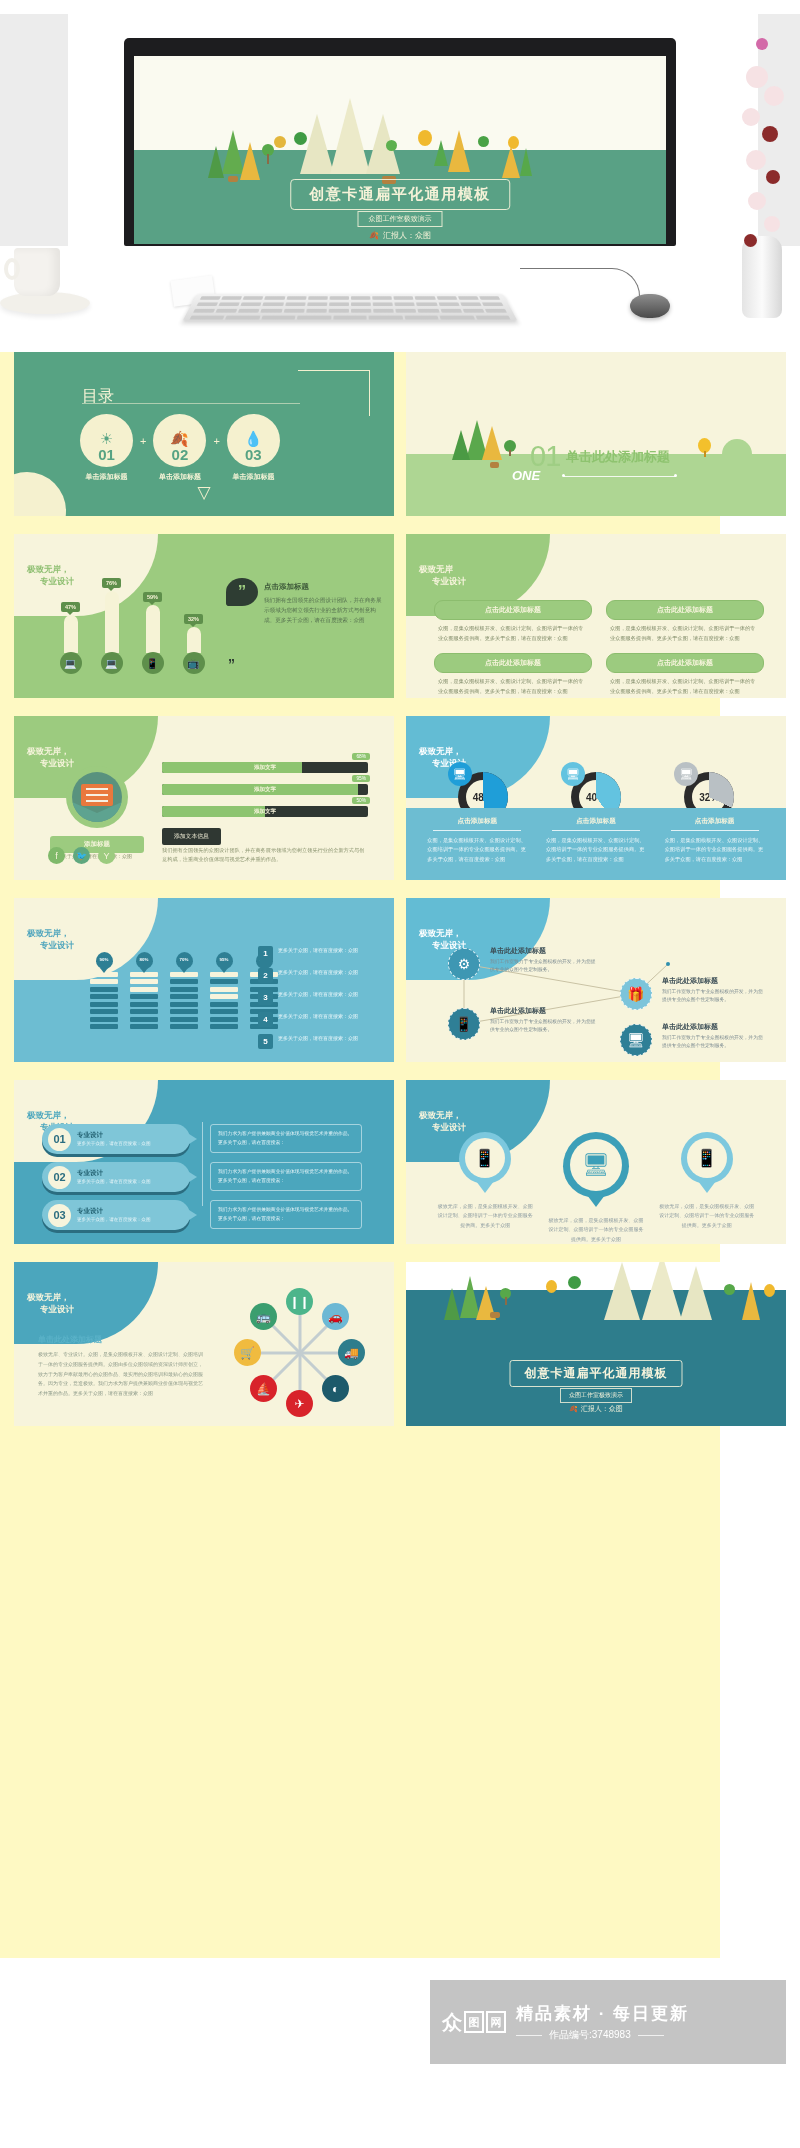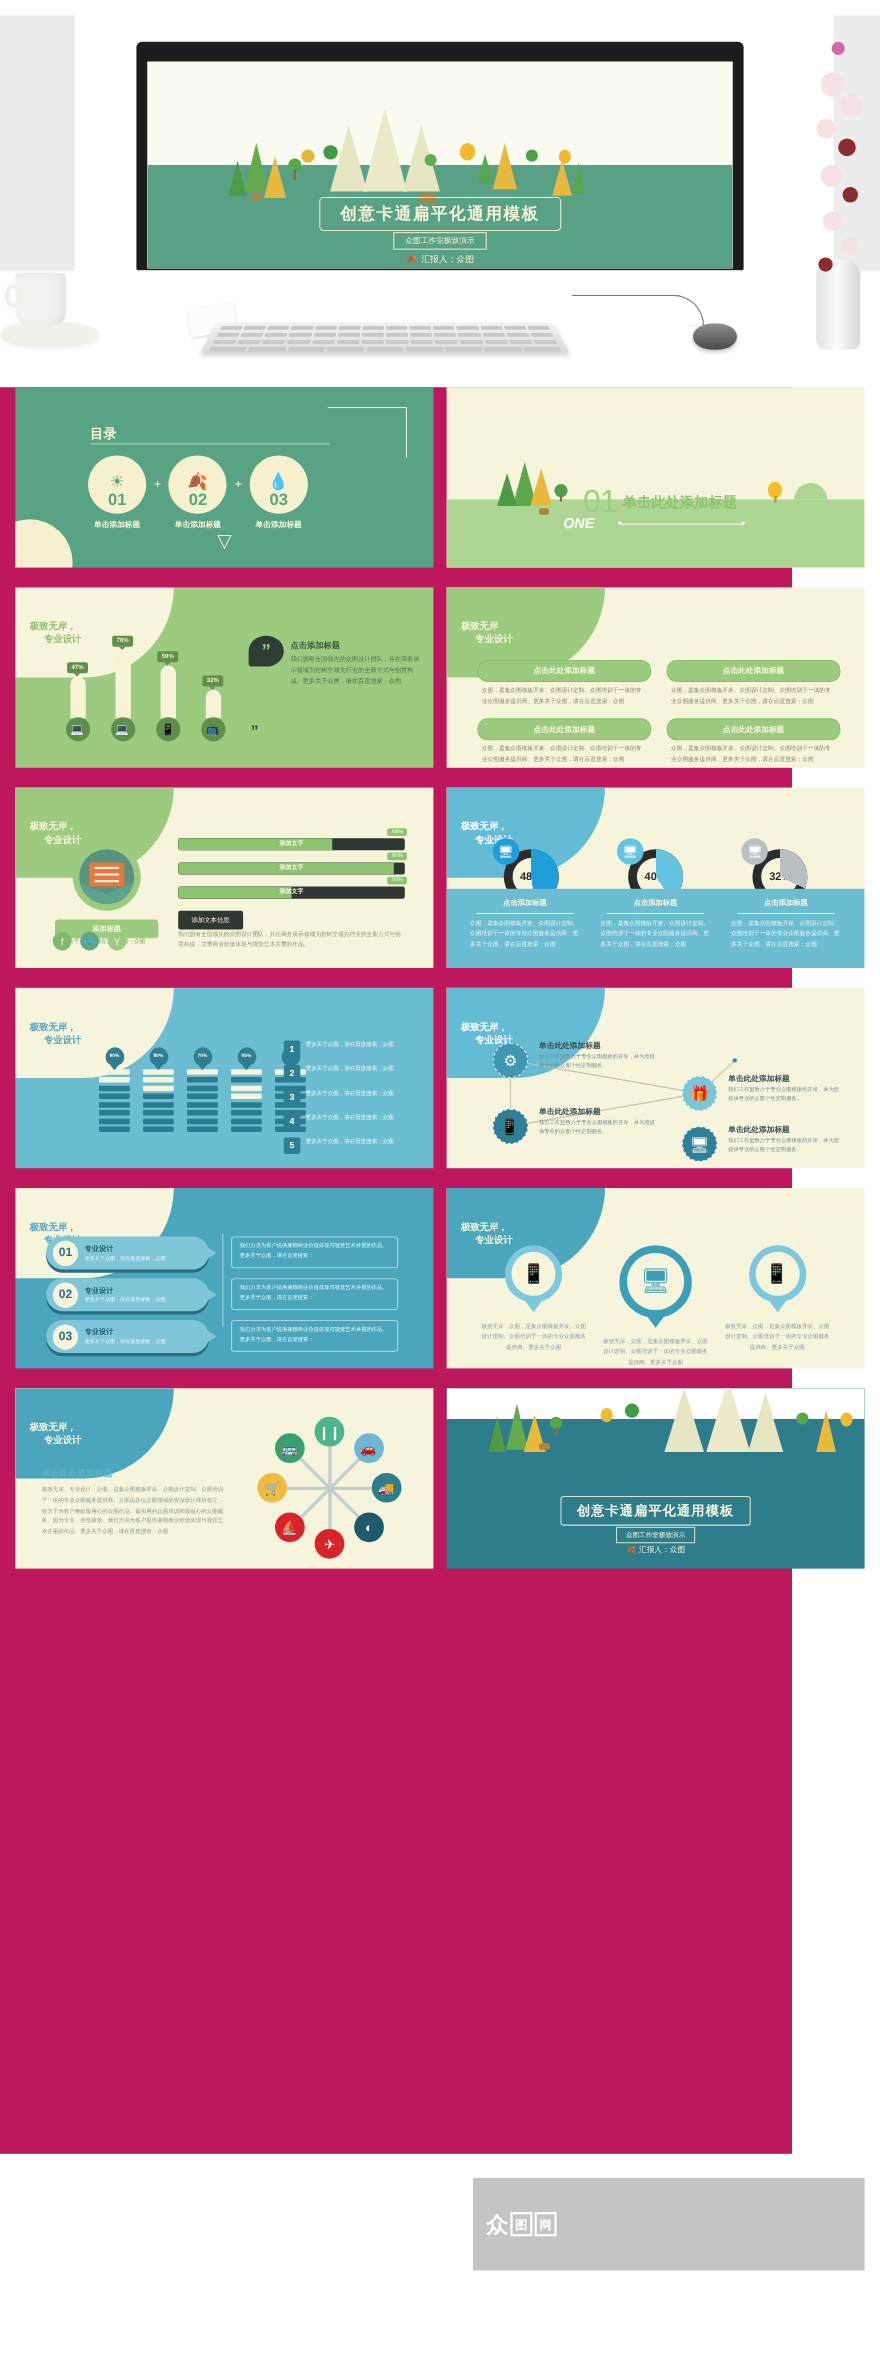--- a/index.html
+++ b/index.html
@@ -2,21 +2,21 @@
 <html><head>
 <meta charset="utf-8">
 <style>
   * { margin:0; padding:0; box-sizing:border-box; }
   html,body { background:#ffffff; }
   body {
     width:800px; height:2148px;
     font-family:"Liberation Sans","DejaVu Sans",sans-serif;
     position:relative; overflow:hidden;
   }
-  .page { width:720px; height:2148px; position:relative; background:#be185d; }
+  .page { width:720px; height:2148px; position:relative; background:#fef9c3; }
 
   
   .hero { position:relative; width:800px; height:352px; background:#ffffff; overflow:hidden; }
   .hero-bg-left { position:absolute; left:0; top:14px; width:68px; height:300px; background:#ececec; }
   .hero-bg-right { position:absolute; right:0; top:14px; width:42px; height:300px; background:#ececec; }
   .hero-desk { position:absolute; left:0; top:246px; width:800px; height:106px; background:#fff; }
 
   .imac { position:absolute; left:124px; top:38px; width:552px; height:208px; }
   .imac-bezel { position:absolute; inset:0; background:#1d1d1f; border-radius:5px 5px 2px 2px; }
   .imac-screen { position:absolute; left:10px; top:18px; right:10px; bottom:2px; overflow:hidden; background:#fafaf0; }
@@ -62,21 +62,21 @@
   
   .corner-fan { position:absolute; left:0; top:0; width:144px; height:82px;
      border-bottom-right-radius:144px; display:flex; align-items:center; }
   .corner-fan .ft { padding-left:13px; font-size:8.5px; font-weight:bold; line-height:1.45; }
   .corner-fan .ft .l2 { padding-left:13px; }
 
   
   .s-toc { background:#57a383; }
   .s-toc .bracket-h { position:absolute; right:24px; top:18px; width:72px; height:1.3px; background:#f3f0cf; }
   .s-toc .bracket-v { position:absolute; right:24px; top:18px; width:1.3px; height:46px; background:#f3f0cf; }
-  .s-toc .toc-label { position:absolute; left:68px; top:34px; font-size:12px; color:#f6f3d6; font-weight:bold; }
+  .s-toc .toc-label { position:absolute; left:68px; top:34px; font-size:16px; color:#f6f3d6; font-weight:normal; }
   .s-toc .toc-rule { position:absolute; left:68px; top:51px; width:218px; height:1px; background:rgba(246,243,214,.55); }
   .s-toc .circles { position:absolute; left:66px; top:62px; display:flex; align-items:center; gap:7px; }
   .s-toc .cbox { width:53px; text-align:center; }
   .s-toc .circ { width:53px; height:53px; border-radius:50%; background:#f5f1cf;
      display:flex; flex-direction:column; align-items:center; justify-content:flex-end; padding-bottom:5px; }
   .s-toc .circ .num { font-size:15px; color:#57a383; font-weight:bold; line-height:1; }
   .s-toc .circ .gl { font-size:15px; color:#57a383; line-height:1; margin-bottom:1px; }
   .s-toc .clab { font-size:7px; color:#f6f3d6; margin-top:5px; font-weight:bold; }
   .s-toc .plus { color:#f5f1cf; font-size:11px; padding-bottom:14px; }
   .s-toc .chev { position:absolute; left:50%; transform:translateX(-50%); top:130px;
@@ -922,15 +922,23 @@
     </div>
   </div>
 
   <div class="footer"></div>
   <div class="wm">
     <div class="wm-logo">
       <span class="first">众</span>
       <span>图</span>
       <span>网</span>
     </div>
+    <div class="wm-txt">
+      <div class="l1">精品素材 · 每日更新</div>
+      <div class="l2">
+        <i></i>
+        <span>作品编号:3748983</span>
+        <i></i>
+      </div>
+    </div>
   </div>
 
 </div>
 
 </body></html>

